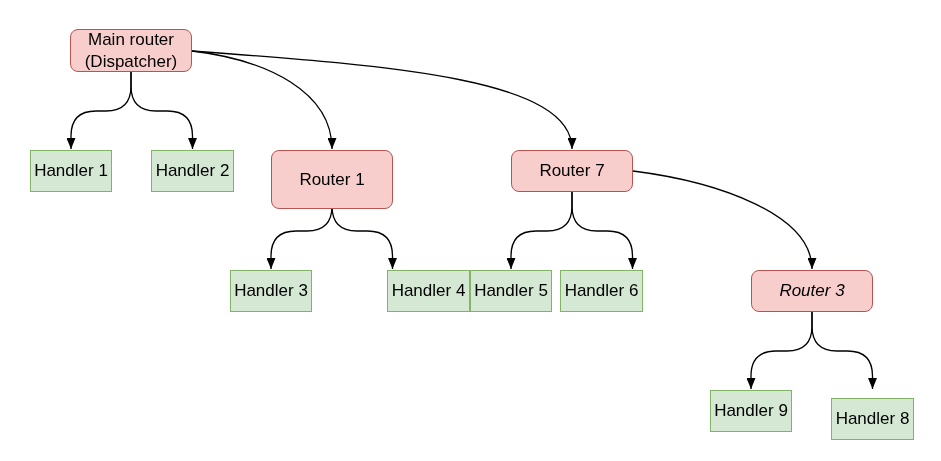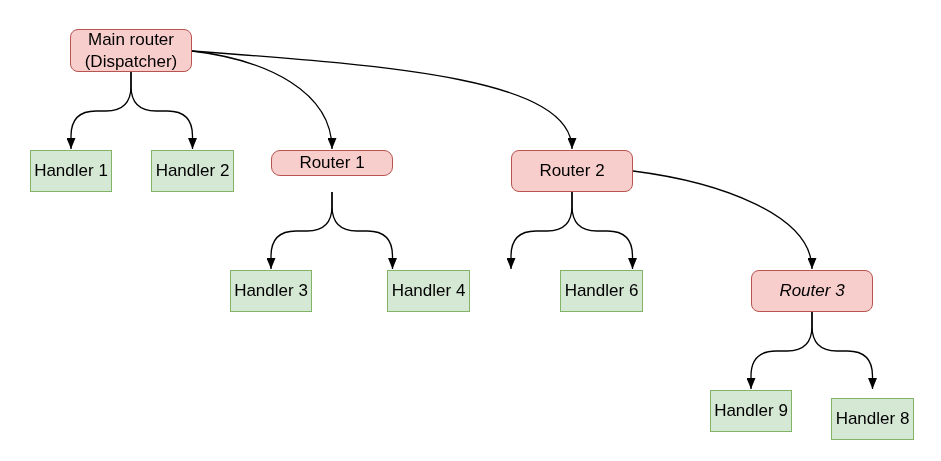--- a/index.html
+++ b/index.html
@@ -72,36 +72,39 @@
   </div>
 
   <div class="node handler" style="left:30px;top:150px;width:82px;height:42px;">
     <span class="label">Handler 1</span>
   </div>
 
   <div class="node handler" style="left:151px;top:150px;width:83px;height:42px;">
     <span class="label">Handler 2</span>
   </div>
 
-  <div class="node router" style="left:271px;top:150px;width:122px;height:26px;border-radius:9px;">
+  <div class="node router" style="left:271px;top:150px;width:122px;height:59px;">
     <span class="label">Router 1</span>
   </div>
 
   <div class="node router" style="left:511px;top:150px;width:122px;height:42px;">
-    <span class="label">Router 2</span>
+    <span class="label">Router 7</span>
   </div>
 
   <div class="node handler" style="left:230px;top:270px;width:82px;height:42px;">
     <span class="label">Handler 3</span>
   </div>
 
   <div class="node handler" style="left:351px;top:270px;width:83px;height:42px;margin-left:36px;">
     <span class="label">Handler 4</span>
   </div>
 
+  <div class="node handler" style="left:470px;top:270px;width:82px;height:42px;">
+    <span class="label">Handler 5</span>
+  </div>
 
   <div class="node handler" style="left:560px;top:270px;width:83px;height:42px;">
     <span class="label">Handler 6</span>
   </div>
 
   <div class="node router" style="left:751px;top:270px;width:122px;height:42px;font-style:italic;">
     <span class="label">Router 3</span>
   </div>
 
   <div class="node handler" style="left:710px;top:390px;width:82px;height:42px;">

